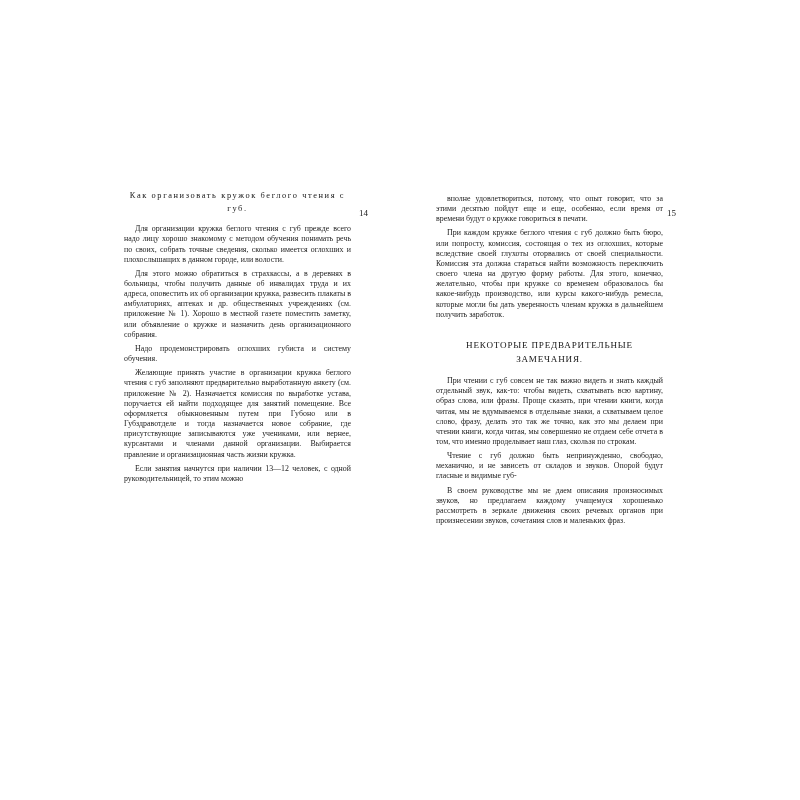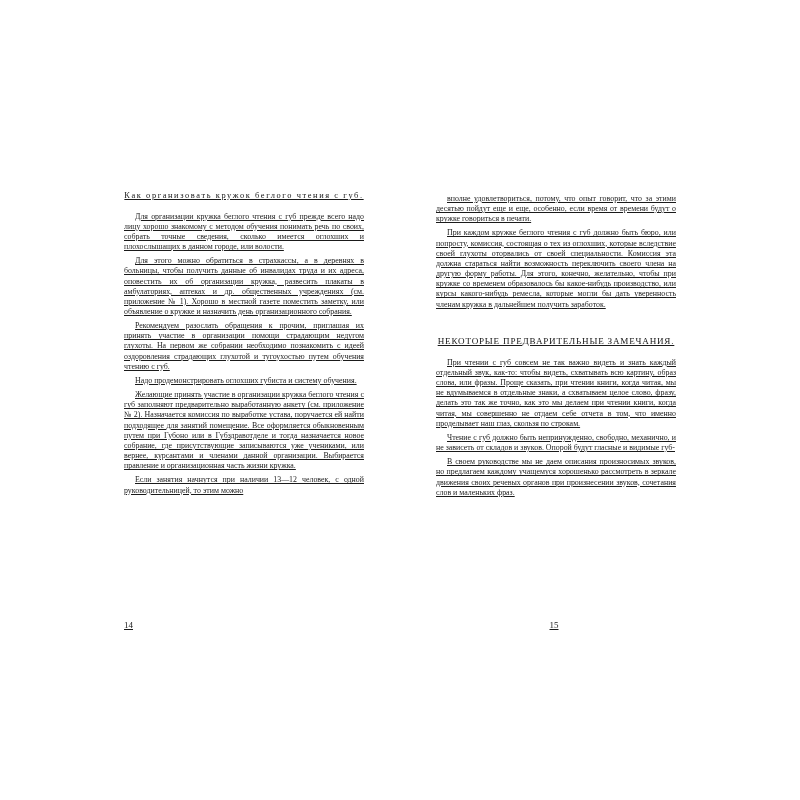--- a/index.html
+++ b/index.html
@@ -28,40 +28,38 @@
     width: 560px;
     height: 440px;
     display: flex;
     flex-direction: row;
     justify-content: space-between;
   }
   .page {
     width: 248px;
     position: relative;
     display: flex;
-    flex-direction: column;
-    text-decoration: underline;
   }
   .page-body {
     flex: 1 1 auto;
   }
   .heading-spaced {
     font-size: 8.4px;
     letter-spacing: 1.6px;
     line-height: 1.5;
     text-align: center;
     margin: 0 0 9px 0;
     color: #161616;
   }
   .heading-center {
     font-size: 9.1px;
     letter-spacing: 0.8px;
     line-height: 1.55;
     text-align: center;
-    margin: 24px 0 10px 0;
+    margin: 18px 0 10px 0;
     color: #141414;
   }
   p.para {
     margin: 4px;
     font-size: 7.9px;
     line-height: 1.285;
     text-align: justify;
     text-indent: 11px;
     color: #1b1b1b;
     hyphens: auto;
@@ -88,21 +86,20 @@
 <body>
 
 <div class="scan">
   <div class="spread">
 
     <div class="page">
       <div class="page-body">
         <div class="heading-spaced">Как организовать кружок беглого чтения с губ.</div>
         <p class="para">Для организации кружка беглого чтения с губ прежде всего надо лицу хорошо знакомому с методом обучения понимать речь по своих, собрать точные сведения, сколько имеется оглохших и плохослышащих в данном городе, или волости.</p>
         <p class="para">Для этого можно обратиться в страхкассы, а в деревнях в больницы, чтобы получить данные об инвалидах труда и их адреса, оповестить их об организации кружка, развесить плакаты в амбулаториях, аптеках и др. общественных учреждениях (см. приложение № 1). Хорошо в местной газете поместить заметку, или объявление о кружке и назначить день организационного собрания.</p>
-        <p class="para">Рекомендуем разослать обращения к прочим, приглашая их принять участие в организации помощи страдающим недугом глухоты. На первом же собрании необходимо познакомить с идеей оздоровления страдающих глухотой и тугоухостью путем обучения чтению с губ.</p>
         <p class="para">Надо продемонстрировать оглохших губиста и систему обучения.</p>
         <p class="para">Желающие принять участие в организации кружка беглого чтения с губ заполняют предварительно выработанную анкету (см. приложение № 2). Назначается комиссия по выработке устава, поручается ей найти подходящее для занятий помещение. Все оформляется обыкновенным путем при Губоно или в Губздравотделе и тогда назначается новое собрание, где присутствующие записываются уже учениками, или вернее, курсантами и членами данной организации. Выбирается правление и организационная часть жизни кружка.</p>
         <p class="para">Если занятия начнутся при наличии 13—12 человек, с одной руководительницей, то этим можно</p>
       </div>
       <div class="folio folio-left">14</div>
     </div>
 
     <div class="page">
       <div class="page-body">
         <p class="para">вполне удовлетвориться, потому, что опыт говорит, что за этими десятью пойдут еще и еще, особенно, если время от времени будут о кружке говориться в печати.</p>

